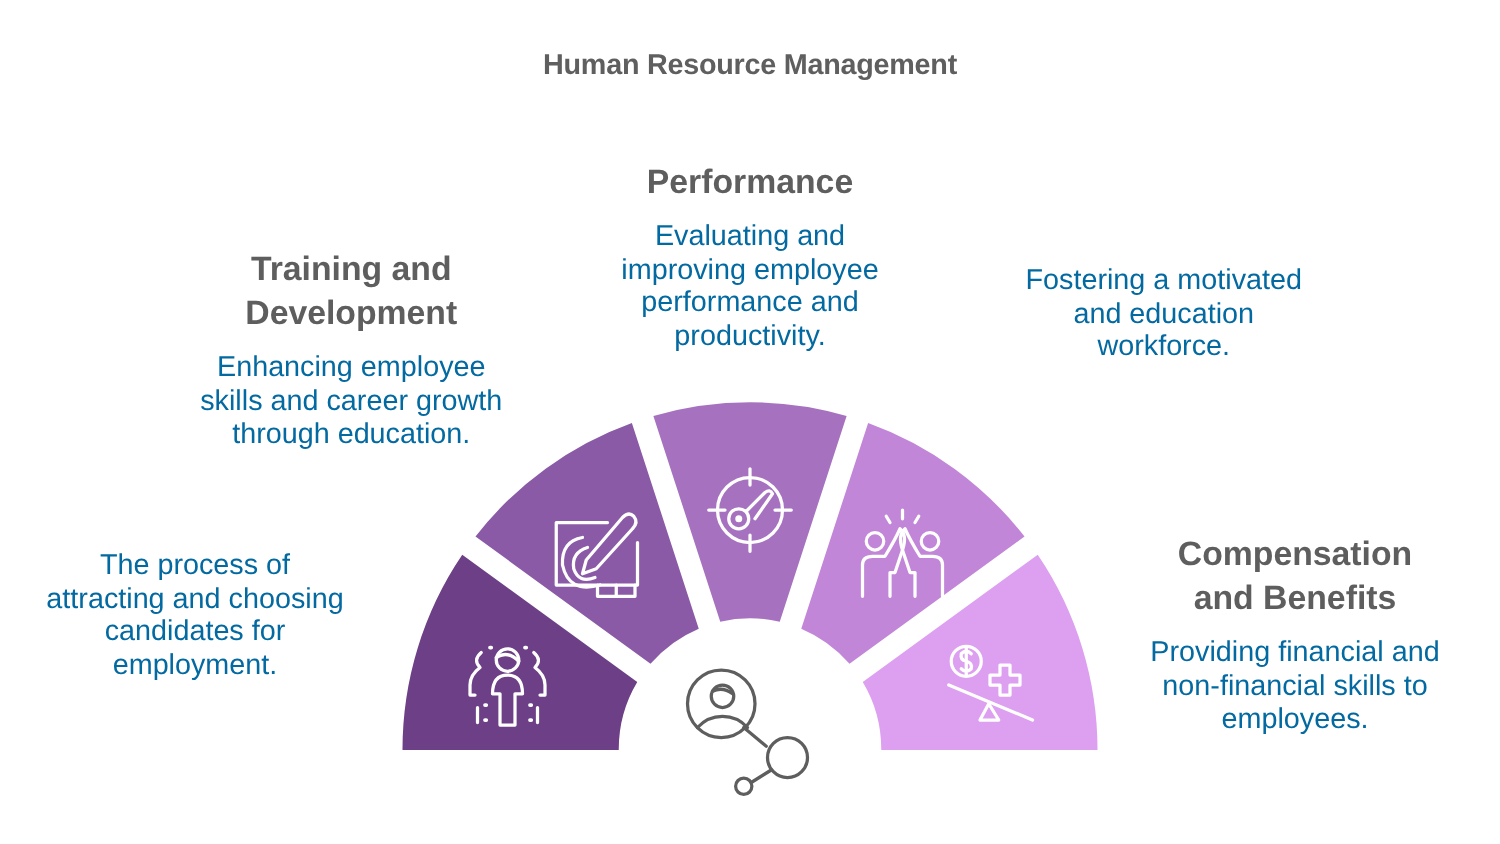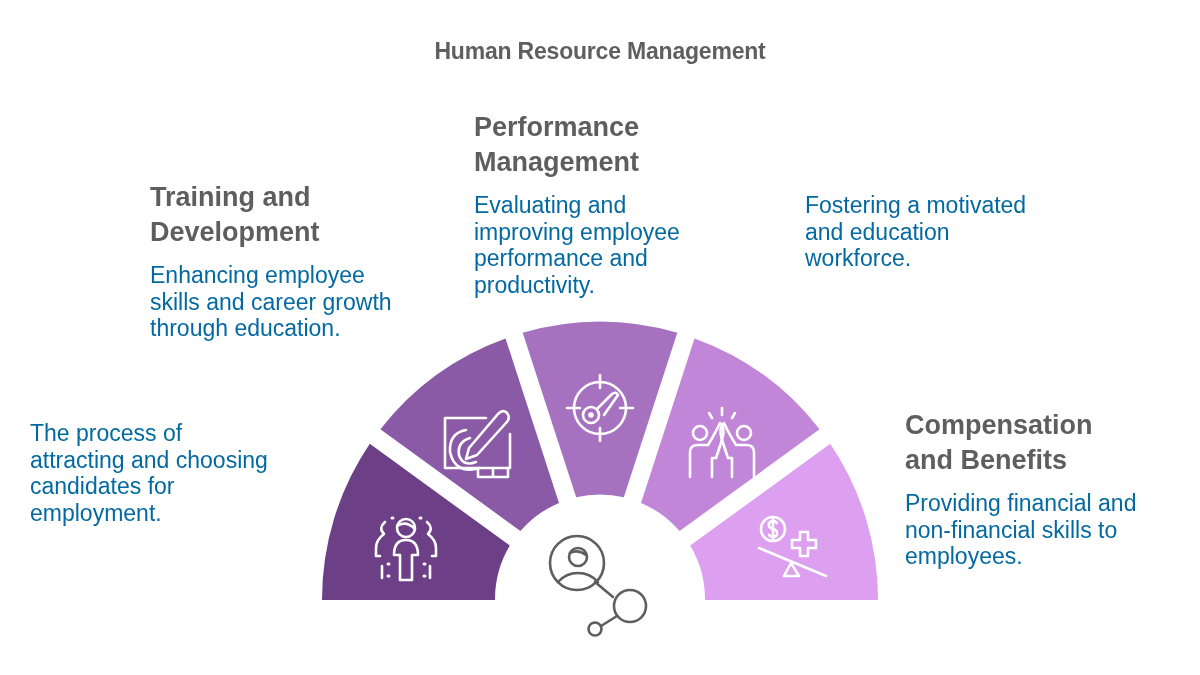--- a/index.html
+++ b/index.html
@@ -1,18 +1,18 @@
 <!DOCTYPE html>
 <html><head>
   <meta charset="utf-8">
   <style>
     html, body { margin:0; padding:0; background:#ffffff; }
     body { width:1200px; height:675px; position:relative; overflow:hidden; font-family:"Liberation Sans", sans-serif; }
     .title { position:absolute; left:0; width:1200px; top:38px; text-align:center; font-size:23px; font-weight:bold; color:#5f5f5f; letter-spacing:-0.2px; }
-    .block { position:absolute; color:#666; }
+    .block { position:absolute; text-align:center; color:#666;margin-top:18px; }
     .block .h { font-size:27px; font-weight:bold; color:#5e5e5e; line-height:35px; }
     .block .d { font-size:23px; color:#0369a1; line-height:26.5px; margin-top:12px; }
     svg.wheel { position:absolute; left:0; top:0; }
   </style>
 </head>
 <body>
 
 <div class="title">Human Resource Management</div>
 
 <svg class="wheel" width="1200" height="675" viewBox="0 0 1200 675">
@@ -83,21 +83,21 @@
 <div class="block" style="left:30px; top:408px; width:252px;">
   <div class="d"><span>The process of</span><br><span>attracting and choosing</span><br><span>candidates for</span><br><span>employment.</span></div>
 </div>
 
 <div class="block" style="left:150px; top:180px; width:262px;">
   <div class="h"><span>Training and</span><br><span>Development</span></div>
   <div class="d"><span>Enhancing employee</span><br><span>skills and career growth</span><br><span>through education.</span></div>
 </div>
 
 <div class="block" style="left:474px; top:110px; width:252px;">
-  <div class="h"><span>Performance</span><br><span>Management</span></div>
+  <div class="h"><span>Performance</span><br></div>
   <div class="d"><span>Evaluating and</span><br><span>improving employee</span><br><span>performance and</span><br><span>productivity.</span></div>
 </div>
 
 <div class="block" style="left:805px; top:180px; width:252px;">
   <div class="d"><span>Fostering a motivated</span><br><span>and education</span><br><span>workforce.</span></div>
 </div>
 
 <div class="block" style="left:905px; top:408px; width:262px;">
   <div class="h"><span>Compensation</span><br><span>and Benefits</span></div>
   <div class="d"><span>Providing financial and</span><br><span>non-financial skills to</span><br><span>employees.</span></div>

